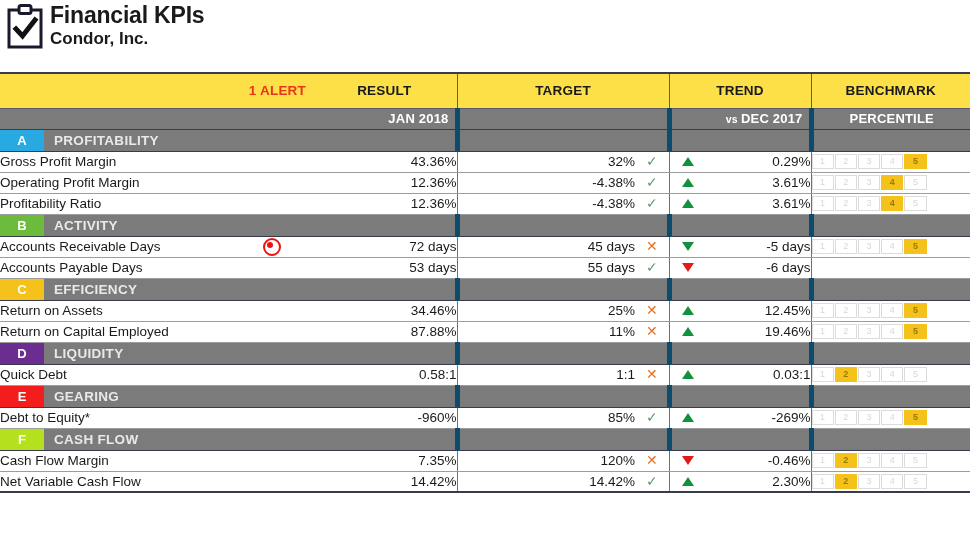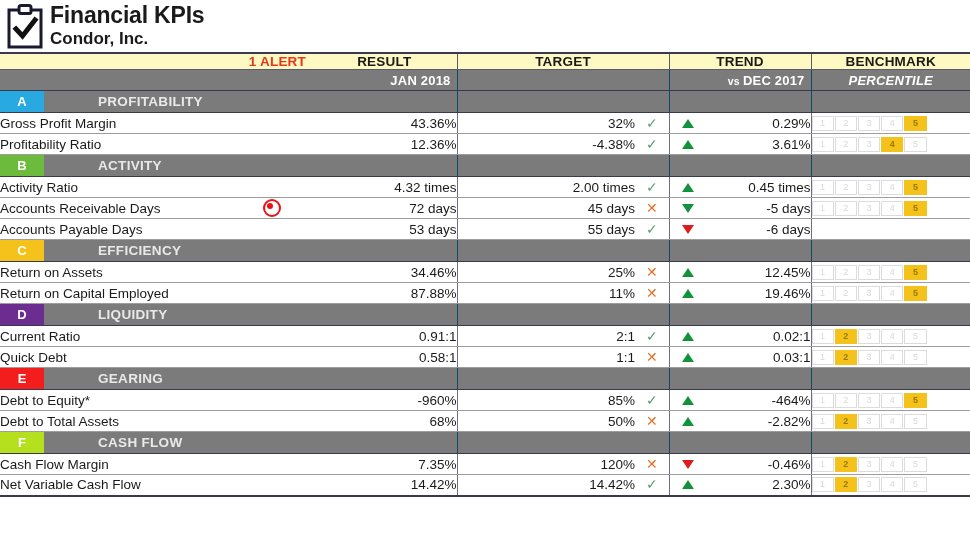--- a/index.html
+++ b/index.html
@@ -13,21 +13,21 @@
     font-family: "Liberation Sans", sans-serif;
     color: #1a1a1a;
     overflow: hidden;
   }
 
   
   .title-block {
     display: flex;
     align-items: flex-start;
     padding: 2px 0 0 6px;
-    height: 52px;
+    height: 72px;
     box-sizing: border-box;
   }
   .clipboard-icon {
     width: 38px;
     height: 46px;
     flex: 0 0 38px;
     margin-top: 2px;
     margin-right: 6px;
   }
   .title-text {
@@ -69,28 +69,28 @@
   col.c-alert  { width: 80px;  }
   col.c-result { width: 145px; }
   col.c-target { width: 178px; }
   col.c-tcheck { width: 34px;  }
   col.c-arrow  { width: 38px;  }
   col.c-trend  { width: 104px; }
   col.c-bench  { width: 159px; }
 
   
   tr.hdr-cap td {
-    height: 16px;
+    height: 35px;
     font-size: 13.5px;
     font-weight: bold;
     text-align: center;
     color: #1a1a1a;
     border-top: 2px solid #3a3a4e;
     border-bottom: 1px solid #5a5a6a;
-    background: #fef9c3;
+    background: #fde047;
     letter-spacing: 0.2px;
   }
   tr.hdr-cap td.alert-cap {
     color: #e8361a;
     text-align: right;
     padding-right: 6px;
   }
   tr.hdr-cap td.vsep-l { border-left: 1px solid #5a5a6a; margin-left: 44px; }
 
   
@@ -98,21 +98,21 @@
     height: 21px;
     background: #7b7b7b;
     color: #ffffff;
     font-size: 13px;
     font-weight: bold;
     text-align: right;
     padding-right: 6px;
     border-bottom: 1px solid #3a3a4e;
     letter-spacing: 0.2px;
   }
-  tr.hdr-period td.center { text-align: center; padding-right: 0; font-style: italic; }
+  tr.hdr-period td.center { text-align: center; padding-right: 0; }
   .vs-small { font-size: 10.5px; font-weight: bold; }
 
   
   tr.section td {
     height: 21px;
     background: #7b7b7b;
     border-bottom: 1px solid #3a3a4e;
     border-top: 1px solid #3a3a4e;
   }
   .sec-wrap {
@@ -130,21 +130,20 @@
     font-weight: bold;
     font-size: 13px;
     flex: 0 0 44px;
   }
   .sec-name {
     padding-left: 10px;
     color: #e9e9e9;
     font-weight: bold;
     font-size: 13.5px;
     letter-spacing: 0.3px;
-    margin-left: 44px;
   }
 
   
   tr.data td {
     height: 21px;
     border-bottom: 1px solid #9d9d9d;
     background: #ffffff;
     font-size: 13.5px;
   }
   td.name-cell {
@@ -177,21 +176,21 @@
     padding-right: 5px;
     border-right: 1px solid #6e6e7e;
   }
   td.bench-cell {
     text-align: left;
     padding-left: 16px;
   }
 
   
   tr.section td.band-sep,
-  tr.hdr-period td.band-sep { border-left: 1px solid #0c4a6e; margin-top: 28px; }
+  tr.hdr-period td.band-sep { border-left: 5px solid #0c4a6e; margin-top: 28px; }
 
   
   .check {
     color: #5a9c6e;
     font-size: 14px;
     line-height: 1;
   }
   .cross {
     color: #e2712a;
     font-size: 14px;
@@ -319,20 +318,38 @@
           <div class="pct-scale">
             <div class="pct-cell">1</div>
             <div class="pct-cell">2</div>
             <div class="pct-cell">3</div>
             <div class="pct-cell">4</div>
             <div class="pct-cell on">5</div>
           </div>
         </td>
       </tr>
       <tr class="data">
+        <td class="name-cell">Operating Profit Margin</td>
+        <td class="alert-cell"></td>
+        <td class="result-cell">12.36%</td>
+        <td class="target-cell">-4.38%</td>
+        <td class="tcheck-cell"><span class="check">✓</span></td>
+        <td class="arrow-cell"><span class="tri up"></span></td>
+        <td class="trend-cell">3.61%</td>
+        <td class="bench-cell">
+          <div class="pct-scale">
+            <div class="pct-cell">1</div>
+            <div class="pct-cell">2</div>
+            <div class="pct-cell">3</div>
+            <div class="pct-cell on">4</div>
+            <div class="pct-cell">5</div>
+          </div>
+        </td>
+      </tr>
+      <tr class="data">
         <td class="name-cell">Profitability Ratio</td>
         <td class="alert-cell"></td>
         <td class="result-cell">12.36%</td>
         <td class="target-cell">-4.38%</td>
         <td class="tcheck-cell"><span class="check">✓</span></td>
         <td class="arrow-cell"><span class="tri up"></span></td>
         <td class="trend-cell">3.61%</td>
         <td class="bench-cell">
           <div class="pct-scale">
             <div class="pct-cell">1</div>
@@ -346,38 +363,20 @@
       <tr class="section">
         <td colspan="3">
           <div class="sec-wrap">
             <div class="sec-letter" style="background: rgb(108, 187, 60);">B</div>
             <div class="sec-name">ACTIVITY</div>
           </div>
         </td>
         <td class="band-sep" colspan="2"></td>
         <td class="band-sep" colspan="2"></td>
         <td class="band-sep"></td>
-      </tr>
-      <tr class="data">
-        <td class="name-cell">Activity Ratio</td>
-        <td class="alert-cell"></td>
-        <td class="result-cell">4.32 times</td>
-        <td class="target-cell">2.00 times</td>
-        <td class="tcheck-cell"><span class="check">✓</span></td>
-        <td class="arrow-cell"><span class="tri up"></span></td>
-        <td class="trend-cell">0.45 times</td>
-        <td class="bench-cell">
-          <div class="pct-scale">
-            <div class="pct-cell">1</div>
-            <div class="pct-cell">2</div>
-            <div class="pct-cell">3</div>
-            <div class="pct-cell">4</div>
-            <div class="pct-cell on">5</div>
-          </div>
-        </td>
       </tr>
       <tr class="data">
         <td class="name-cell">Accounts Receivable Days</td>
         <td class="alert-cell"><span class="alert-dot"></span></td>
         <td class="result-cell">72 days</td>
         <td class="target-cell">45 days</td>
         <td class="tcheck-cell"><span class="cross">✕</span></td>
         <td class="arrow-cell"><span class="tri down"></span></td>
         <td class="trend-cell">-5 days</td>
         <td class="bench-cell">
@@ -454,38 +453,20 @@
           <div class="sec-wrap">
             <div class="sec-letter" style="background: rgb(107, 45, 143);">D</div>
             <div class="sec-name">LIQUIDITY</div>
           </div>
         </td>
         <td class="band-sep" colspan="2"></td>
         <td class="band-sep" colspan="2"></td>
         <td class="band-sep"></td>
       </tr>
       <tr class="data">
-        <td class="name-cell">Current Ratio</td>
-        <td class="alert-cell"></td>
-        <td class="result-cell">0.91:1</td>
-        <td class="target-cell">2:1</td>
-        <td class="tcheck-cell"><span class="check">✓</span></td>
-        <td class="arrow-cell"><span class="tri up"></span></td>
-        <td class="trend-cell">0.02:1</td>
-        <td class="bench-cell">
-          <div class="pct-scale">
-            <div class="pct-cell">1</div>
-            <div class="pct-cell on">2</div>
-            <div class="pct-cell">3</div>
-            <div class="pct-cell">4</div>
-            <div class="pct-cell">5</div>
-          </div>
-        </td>
-      </tr>
-      <tr class="data">
         <td class="name-cell">Quick Debt</td>
         <td class="alert-cell"></td>
         <td class="result-cell">0.58:1</td>
         <td class="target-cell">1:1</td>
         <td class="tcheck-cell"><span class="cross">✕</span></td>
         <td class="arrow-cell"><span class="tri up"></span></td>
         <td class="trend-cell">0.03:1</td>
         <td class="bench-cell">
           <div class="pct-scale">
             <div class="pct-cell">1</div>
@@ -507,46 +488,28 @@
         <td class="band-sep" colspan="2"></td>
         <td class="band-sep"></td>
       </tr>
       <tr class="data">
         <td class="name-cell">Debt to Equity*</td>
         <td class="alert-cell"></td>
         <td class="result-cell">-960%</td>
         <td class="target-cell">85%</td>
         <td class="tcheck-cell"><span class="check">✓</span></td>
         <td class="arrow-cell"><span class="tri up"></span></td>
-        <td class="trend-cell">-464%</td>
+        <td class="trend-cell">-269%</td>
         <td class="bench-cell">
           <div class="pct-scale">
             <div class="pct-cell">1</div>
             <div class="pct-cell">2</div>
             <div class="pct-cell">3</div>
             <div class="pct-cell">4</div>
             <div class="pct-cell on">5</div>
-          </div>
-        </td>
-      </tr>
-      <tr class="data">
-        <td class="name-cell">Debt to Total Assets</td>
-        <td class="alert-cell"></td>
-        <td class="result-cell">68%</td>
-        <td class="target-cell">50%</td>
-        <td class="tcheck-cell"><span class="cross">✕</span></td>
-        <td class="arrow-cell"><span class="tri up"></span></td>
-        <td class="trend-cell">-2.82%</td>
-        <td class="bench-cell">
-          <div class="pct-scale">
-            <div class="pct-cell">1</div>
-            <div class="pct-cell on">2</div>
-            <div class="pct-cell">3</div>
-            <div class="pct-cell">4</div>
-            <div class="pct-cell">5</div>
           </div>
         </td>
       </tr>
       <tr class="section">
         <td colspan="3">
           <div class="sec-wrap">
             <div class="sec-letter" style="background: rgb(180, 224, 30);">F</div>
             <div class="sec-name">CASH FLOW</div>
           </div>
         </td>

